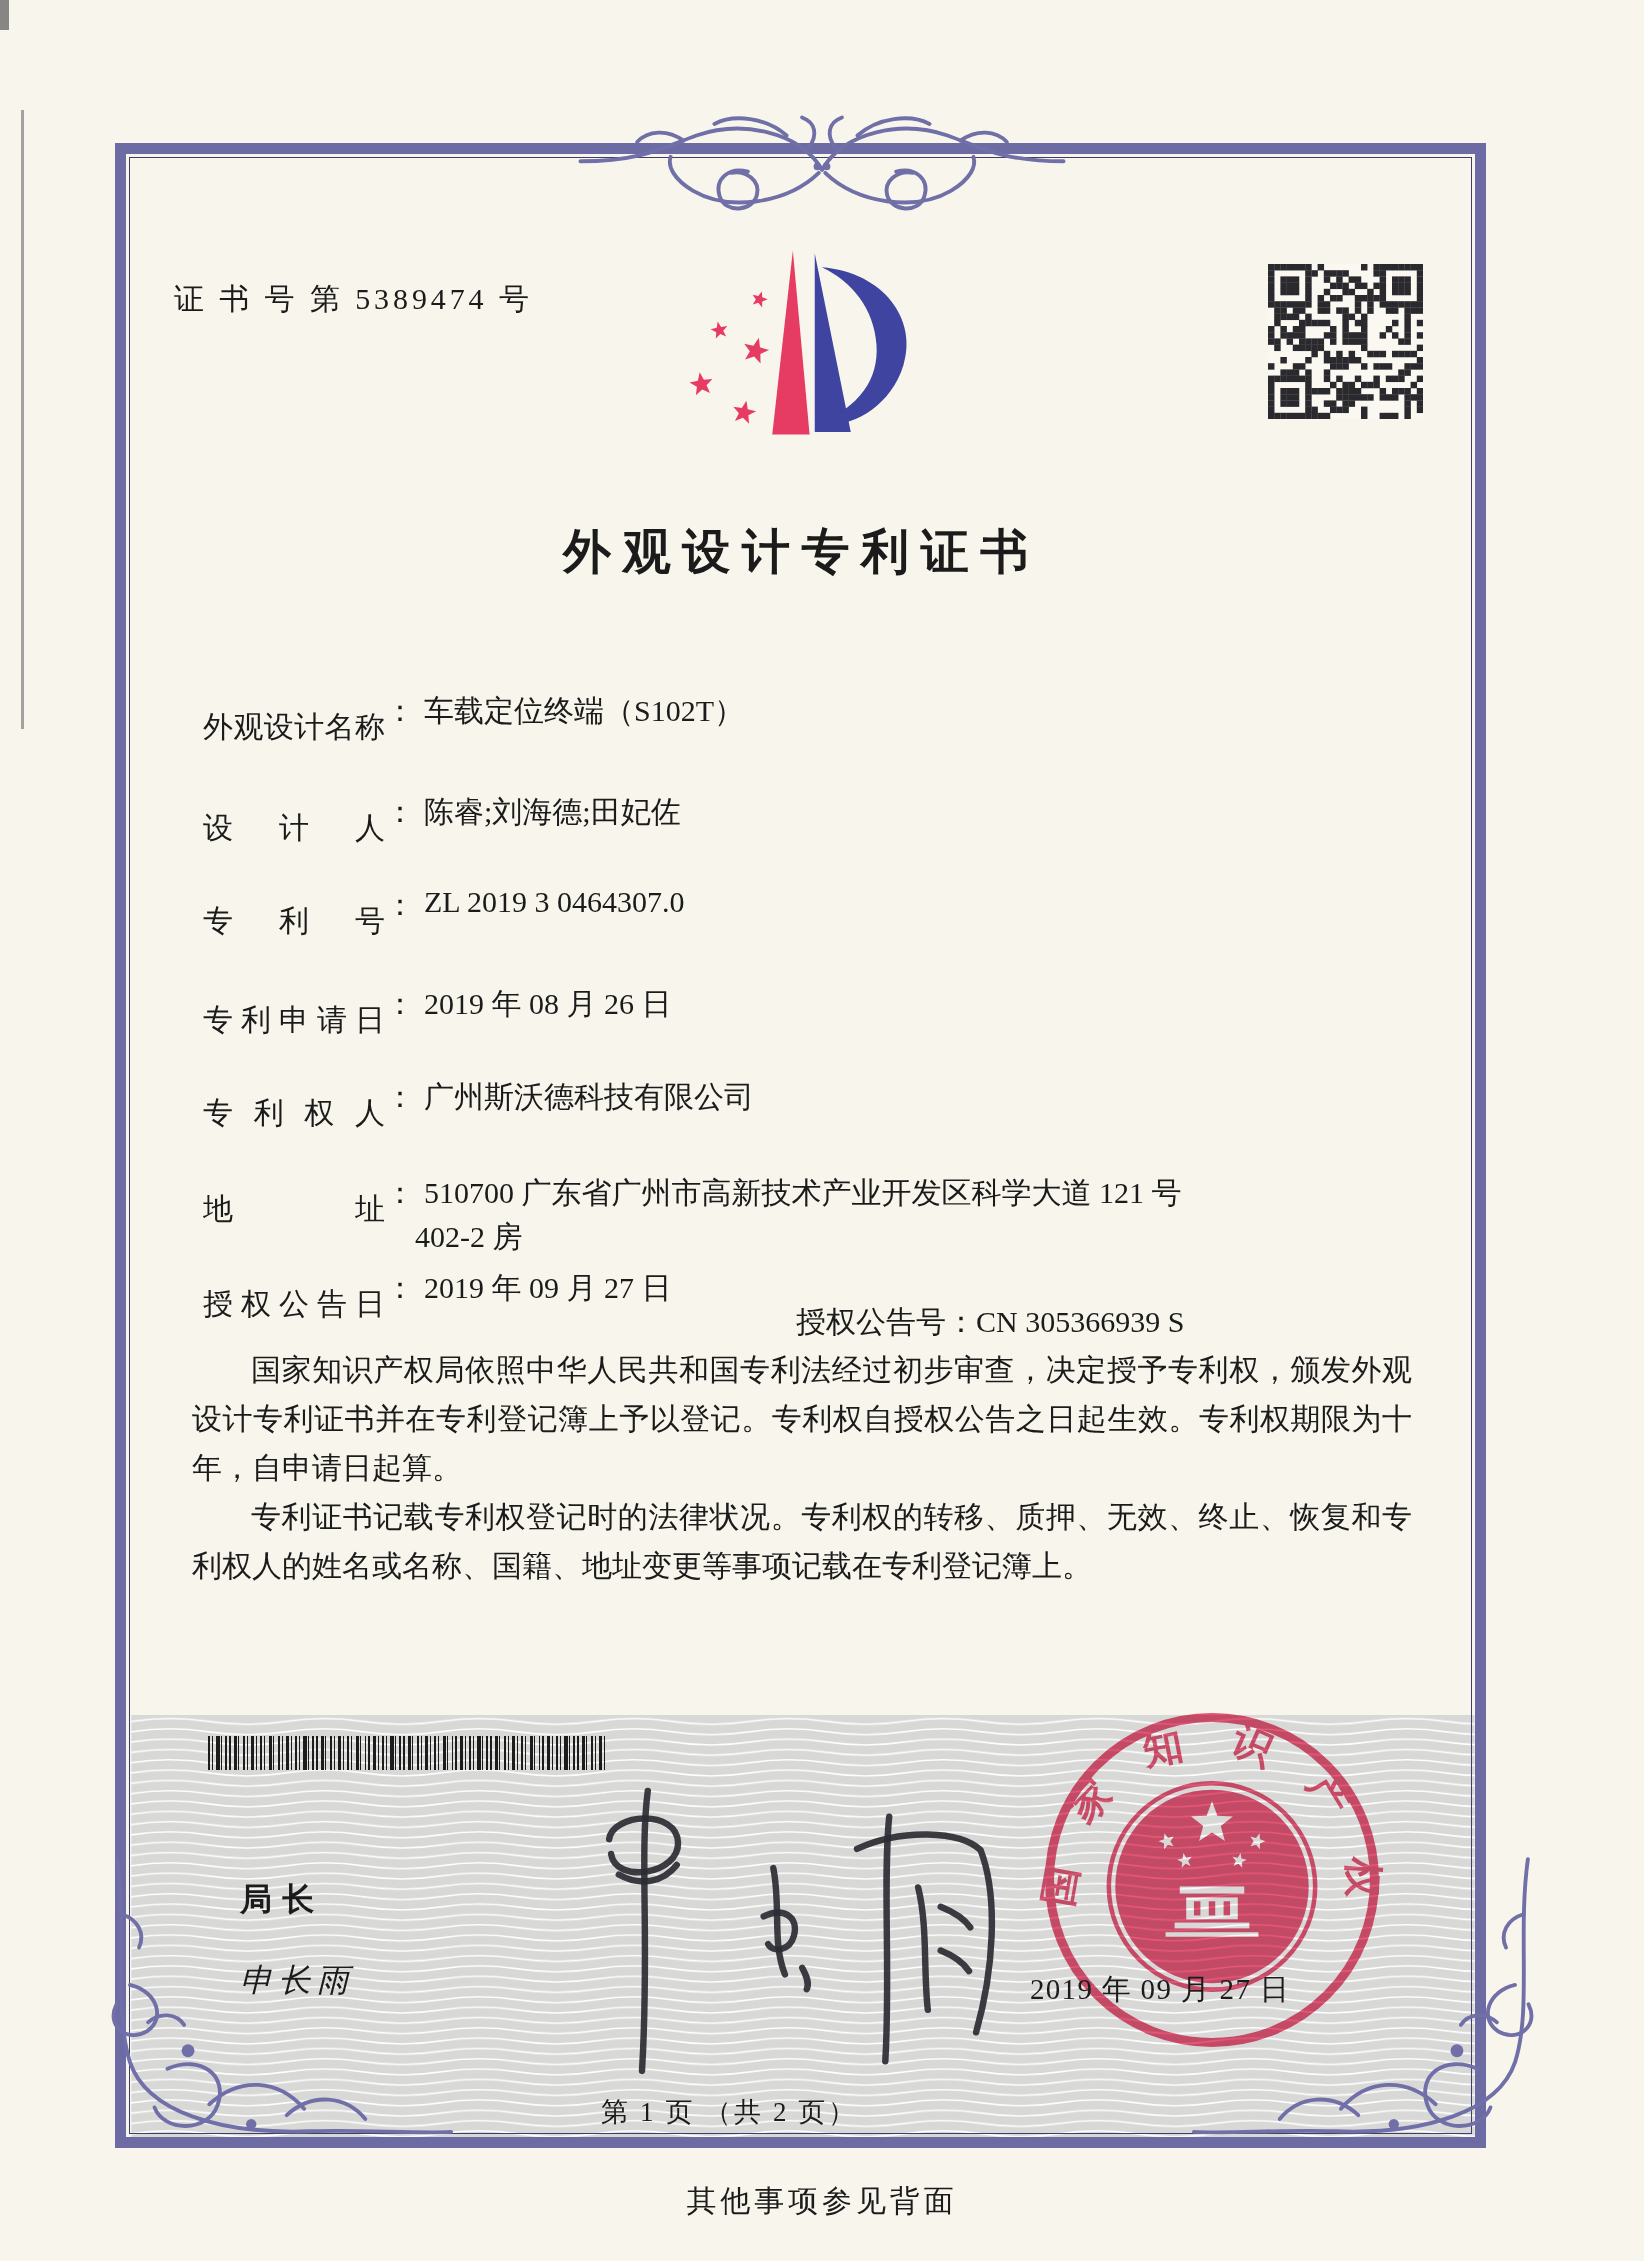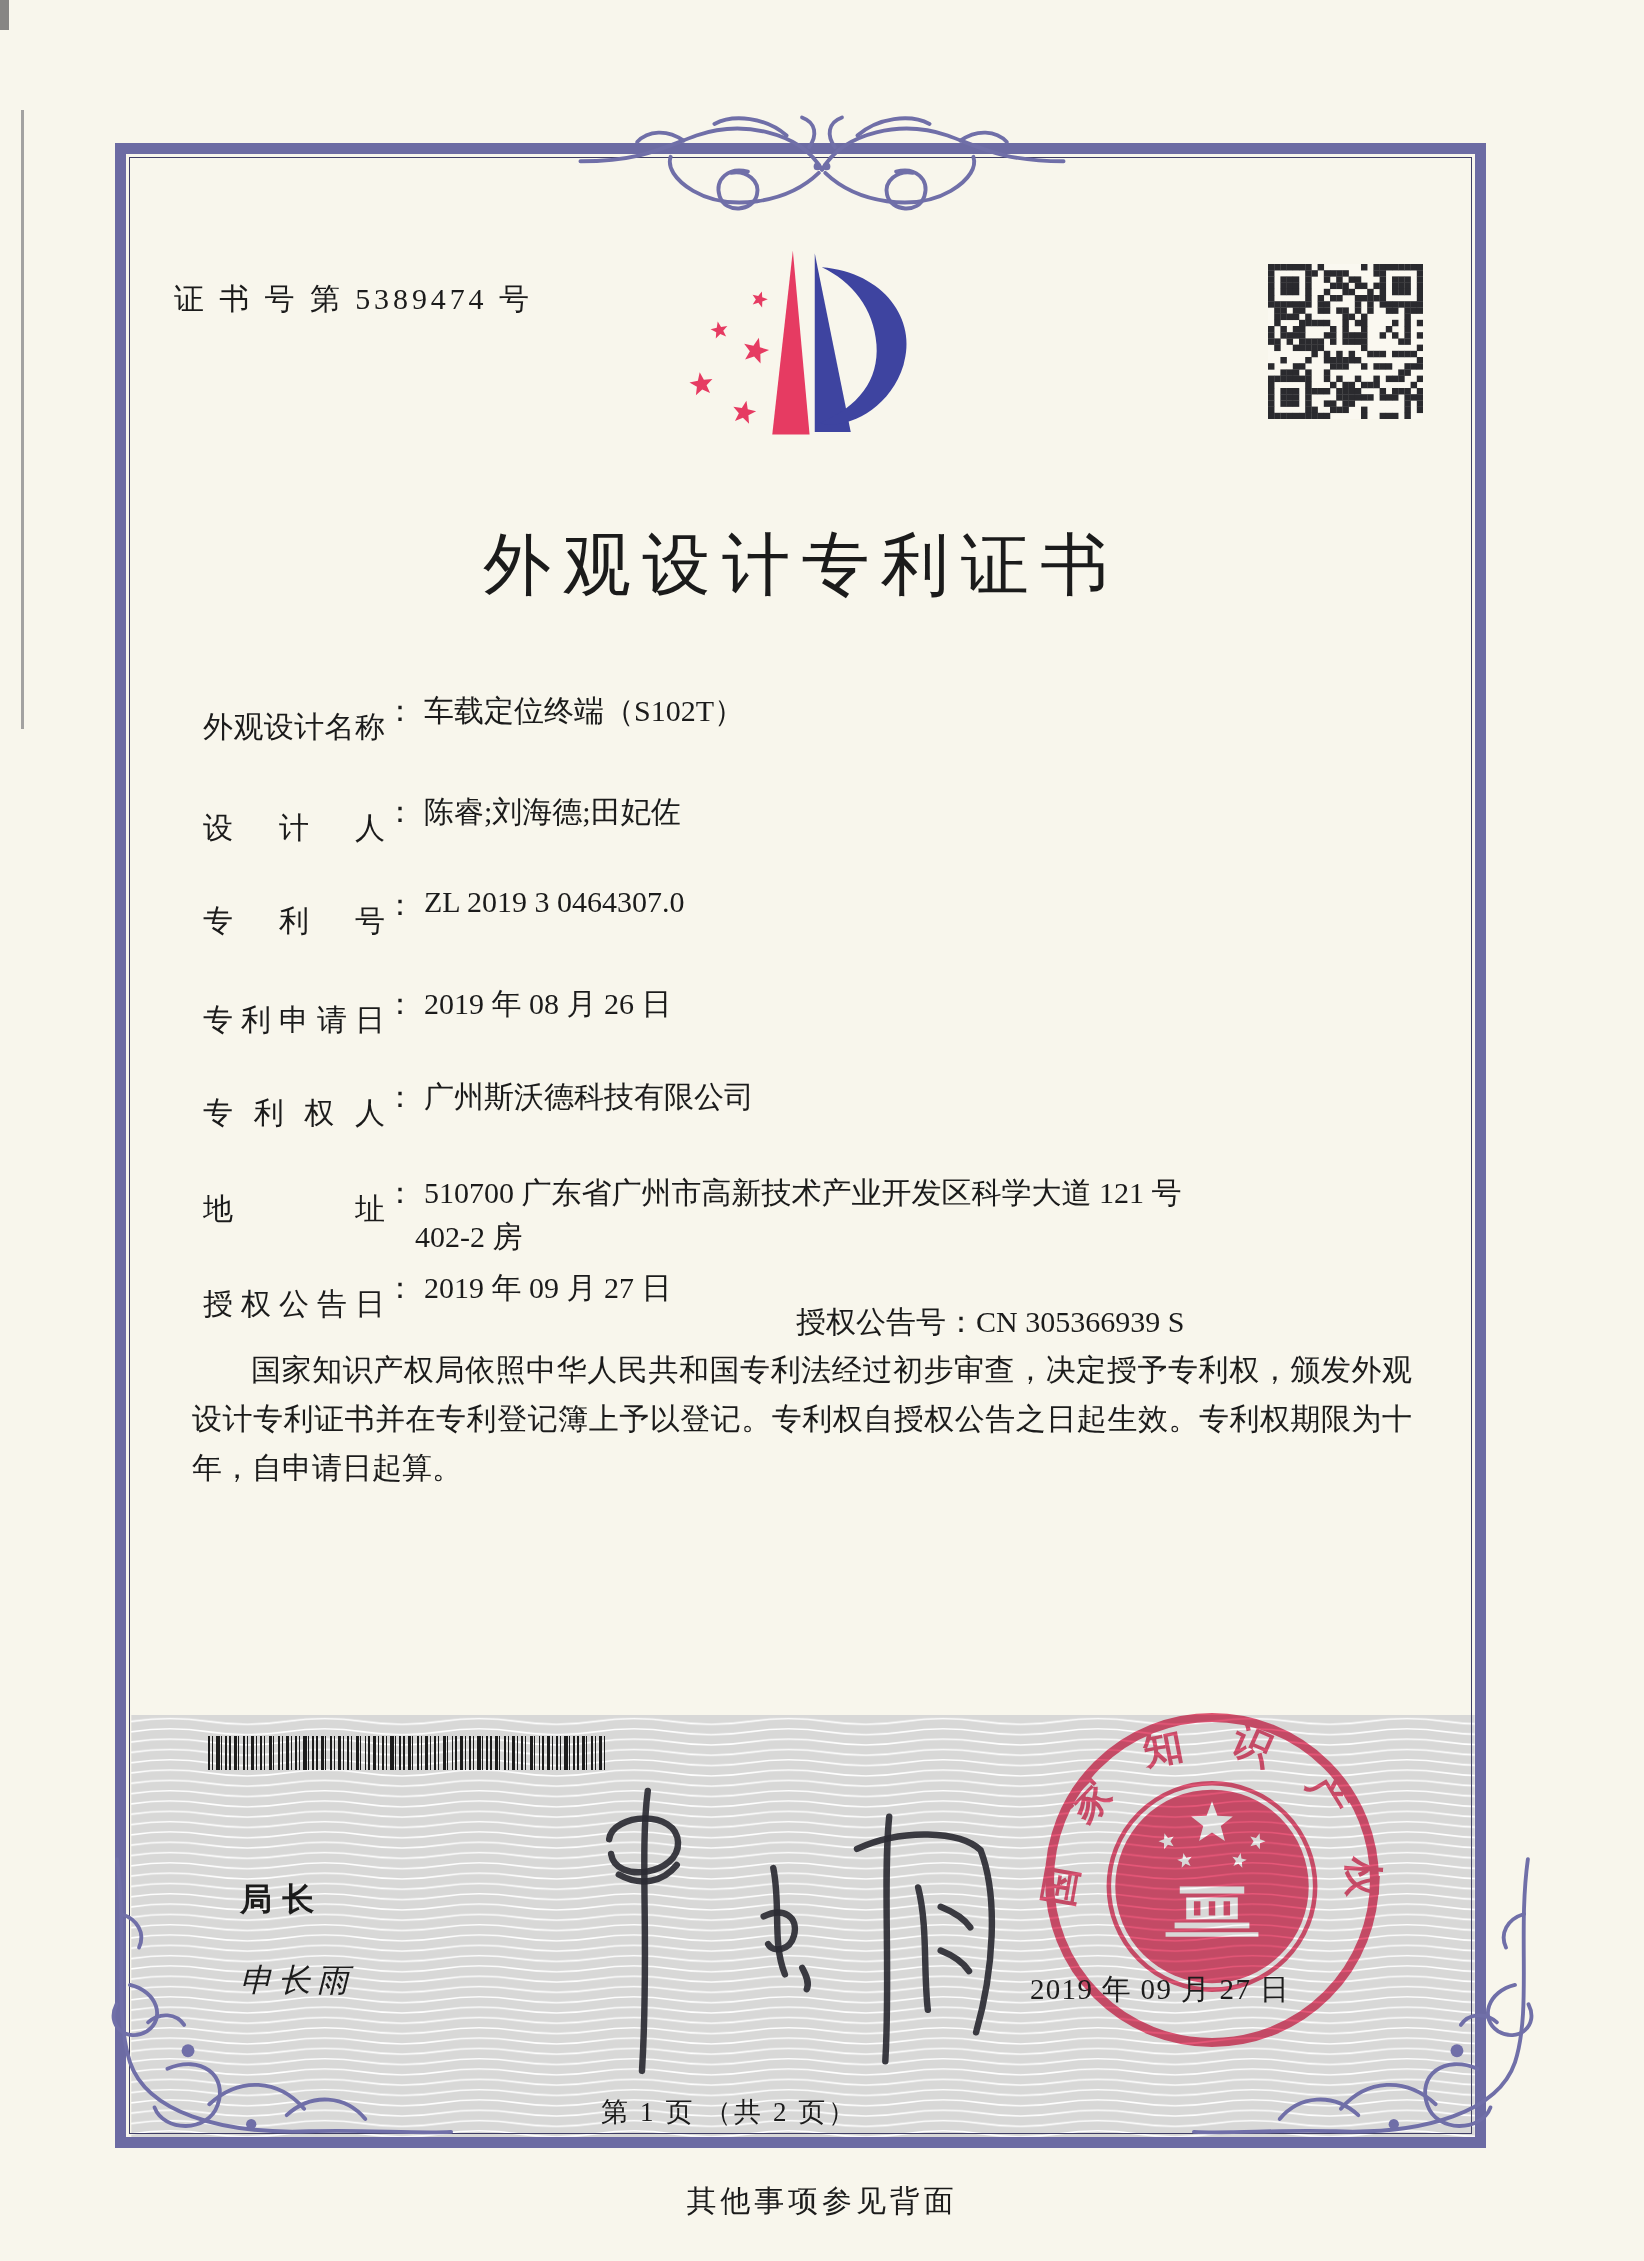--- a/index.html
+++ b/index.html
@@ -12,22 +12,22 @@
   .abs{position:absolute;}
   
   #frame{left:115px;top:143px;width:1371px;height:2005px;box-sizing:border-box;
          border:11px solid #6c6ba3;}
   #frame-inner{position:absolute;inset:2.6px;border:1.9px solid #3f3e66;}
   
   #scan-streak{left:21px;top:110px;width:3.2px;height:619px;background:#3b3b47;opacity:.45;}
   #scan-corner{left:0;top:0;width:9px;height:30px;background:#2a2a30;opacity:.55;}
   
   #cert-no{left:174px;top:279px;font-size:30px;letter-spacing:3.9px;white-space:nowrap;}
-  #title{left:123px;top:520px;width:1357px;text-align:center;font-size:68px;
-         font-weight:normal;letter-spacing:11.6px;white-space:nowrap;}
+  #title{left:123px;top:520px;width:1357px;text-align:center;font-size:48px;
+         font-weight:bold;letter-spacing:11.6px;white-space:nowrap;}
   .row{position:absolute;left:203px;display:flex;font-size:30px;white-space:nowrap;}
   .row .lbl{display:inline-block;width:182px;text-align:justify;text-align-last:justify;margin-top:16px;}
   .row .val{margin-left:9px;}
   #addr-line2{left:415px;top:1217px;font-size:30px;}
   #grant-no-pair{position:absolute;left:796px;top:1302px;font-size:30px;white-space:nowrap;}
   #body-text{left:192px;top:1345px;width:1220px;font-size:30px;line-height:49px;
              text-align:justify;}
   #body-text p{margin:0;text-indent:59px;}
   
   #waveband{left:131px;top:1715px;width:1344px;height:422px;}
@@ -494,20 +494,21 @@
   <span class="lbl">授权公告日</span>
     <span>：</span>
     <span class="val">2019 年 09 月 27 日</span>
 </div>
 <div id="grant-no-pair">
   <span>授权公告号</span><span>：</span><span>CN 305366939 S</span>
 </div>
 
 <div class="abs" id="body-text">
   <p>国家知识产权局依照中华人民共和国专利法经过初步审查，决定授予专利权，颁发外观设计专利证书并在专利登记簿上予以登记。专利权自授权公告之日起生效。专利权期限为十年，自申请日起算。</p>
+  <p>专利证书记载专利权登记时的法律状况。专利权的转移、质押、无效、终止、恢复和专利权人的姓名或名称、国籍、地址变更等事项记载在专利登记簿上。</p>
 </div>
 
 <div class="abs" id="barcode"></div>
 
 <div class="abs" id="director-label">局长</div>
 <div class="abs" id="director-name">申长雨</div>
 
 <svg class="abs" id="signature" width="451" height="309" viewBox="0 0 700 480">
   <path d="M105,20 C92,120 108,260 96,455"></path>
   <path d="M45,95 C50,55 150,48 152,100 C154,150 55,165 48,118"></path>

